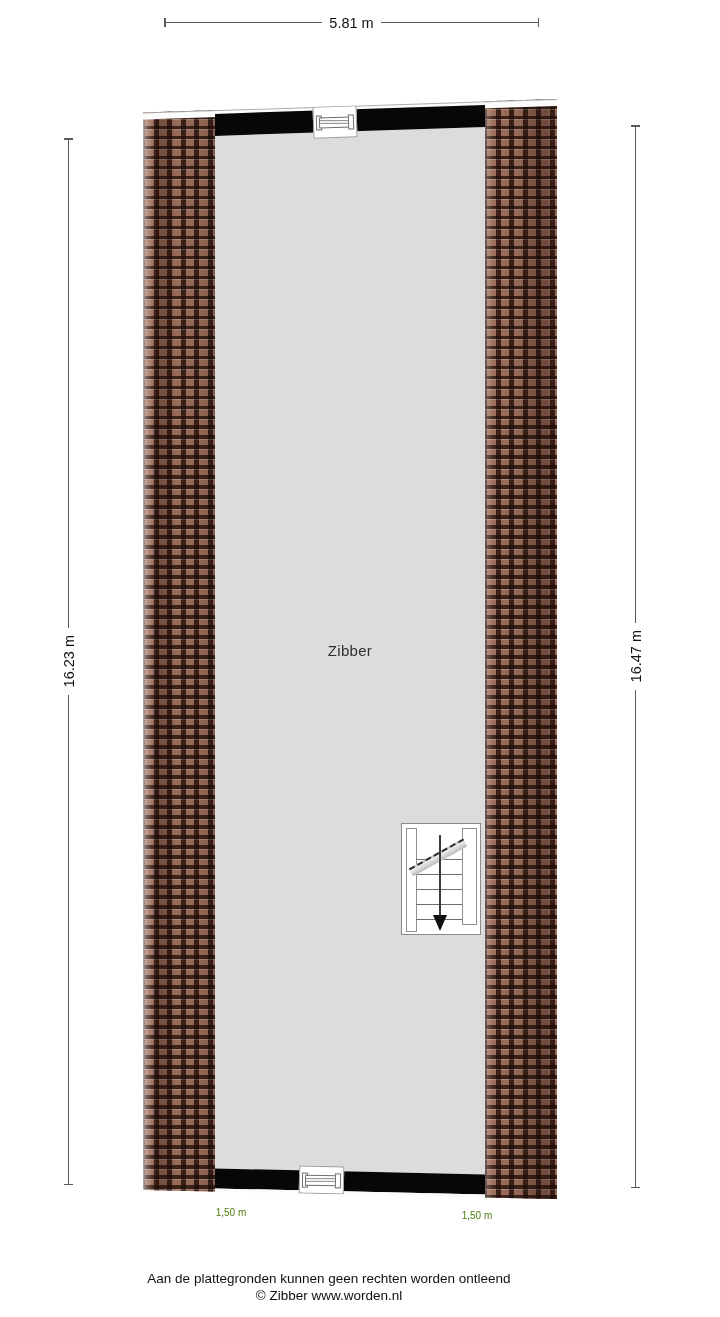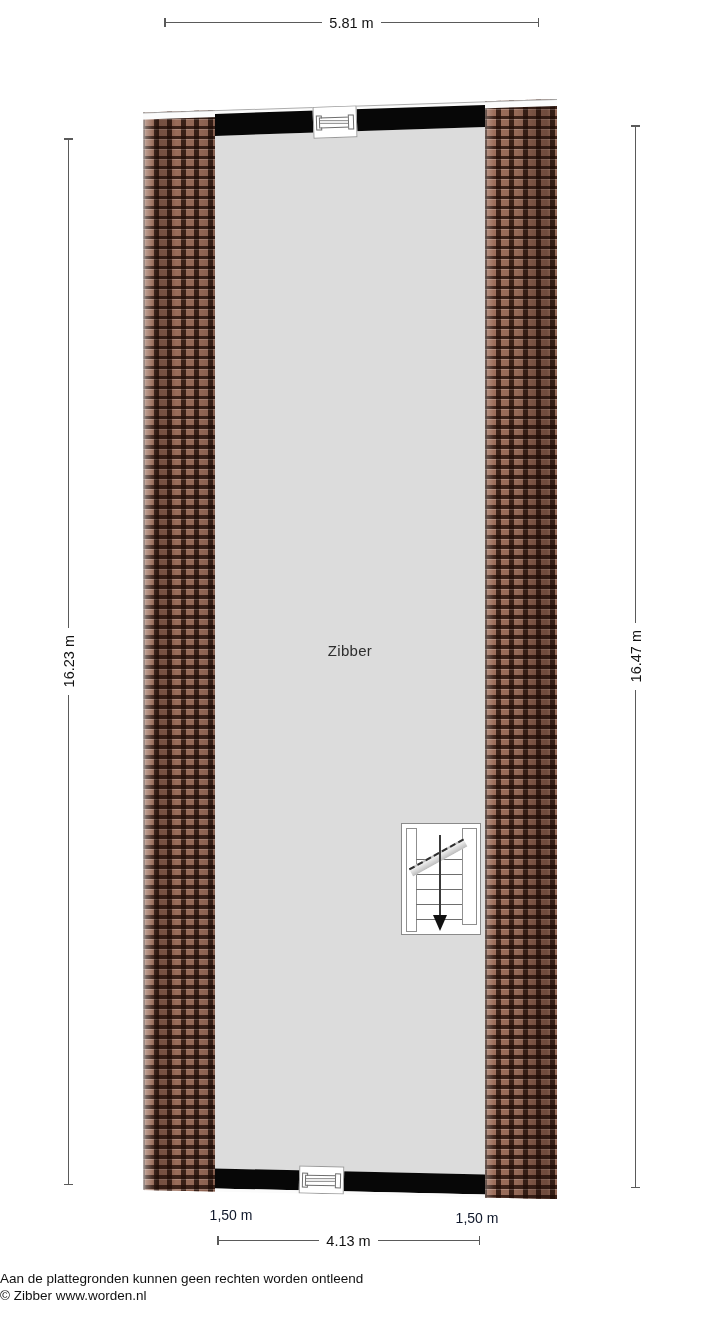--- a/index.html
+++ b/index.html
@@ -79,26 +79,26 @@
   .dim.h .tick { width:1.5px; height:9px; background:var(--dimension-line,#5a5a5a); }
   .dim.h .lbl { padding:0 7px; white-space:nowrap; }
   .dim.v { flex-direction:column; width:15px; }
   .dim.v .seg { width:1px; flex:1; }
   .dim.v .tick { height:1.5px; width:9px; background:var(--dimension-line,#5a5a5a); }
   .dim.v .lbl { padding:7px 0; white-space:nowrap; writing-mode:vertical-rl; transform:rotate(180deg); }
   #dim-top { left:164px; top:15px; width:375px; }
   #dim-bottom { left:217px; top:1233px; width:263px; }
   #dim-left { left:61px; top:138px; height:1047px; }
   #dim-right { left:628px; top:125px; height:1063px; }
-  .free-label { position:absolute; width:80px; text-align:center; font-size:14px; color:#0f172a; }
+  .free-label { position:absolute; width:80px; text-align:center; font-size:10px; color:#4d7c0f; }
   #overhang-left { left:191px; top:1207px; }
   #overhang-right { left:437px; top:1210px; }
 
   
-  #footer { position:absolute; left:0; right:14px; top:1270px; text-align:left;
+  #footer { position:absolute; left:0; right:14px; top:1270px; text-align:center;
     font-size:13.5px; line-height:17px; color:#101010; }
 </style>
 </head>
 <body>
 
 <div id="page">
 
   <div class="dim h" id="dim-top">
     <div class="tick"></div>
     <div class="seg"></div>
@@ -163,26 +163,19 @@
       <div id="walk-line"></div>
       <div id="stair-arrow"></div>
     </div>
 
     <div id="room-label">Zibber</div>
   </div>
 
   <div class="free-label" id="overhang-left">1,50 m</div>
   <div class="free-label" id="overhang-right">1,50 m</div>
 
-  <div class="dim h" id="dim-bottom">
-    <div class="tick"></div>
-    <div class="seg"></div>
-    <div class="lbl">4.13 m</div>
-    <div class="seg"></div>
-    <div class="tick"></div>
-  </div>
 
   <div id="footer">
     <div>Aan de plattegronden kunnen geen rechten worden ontleend</div>
     <div>© Zibber www.worden.nl</div>
   </div>
 
 </div>
 
 </body></html>

